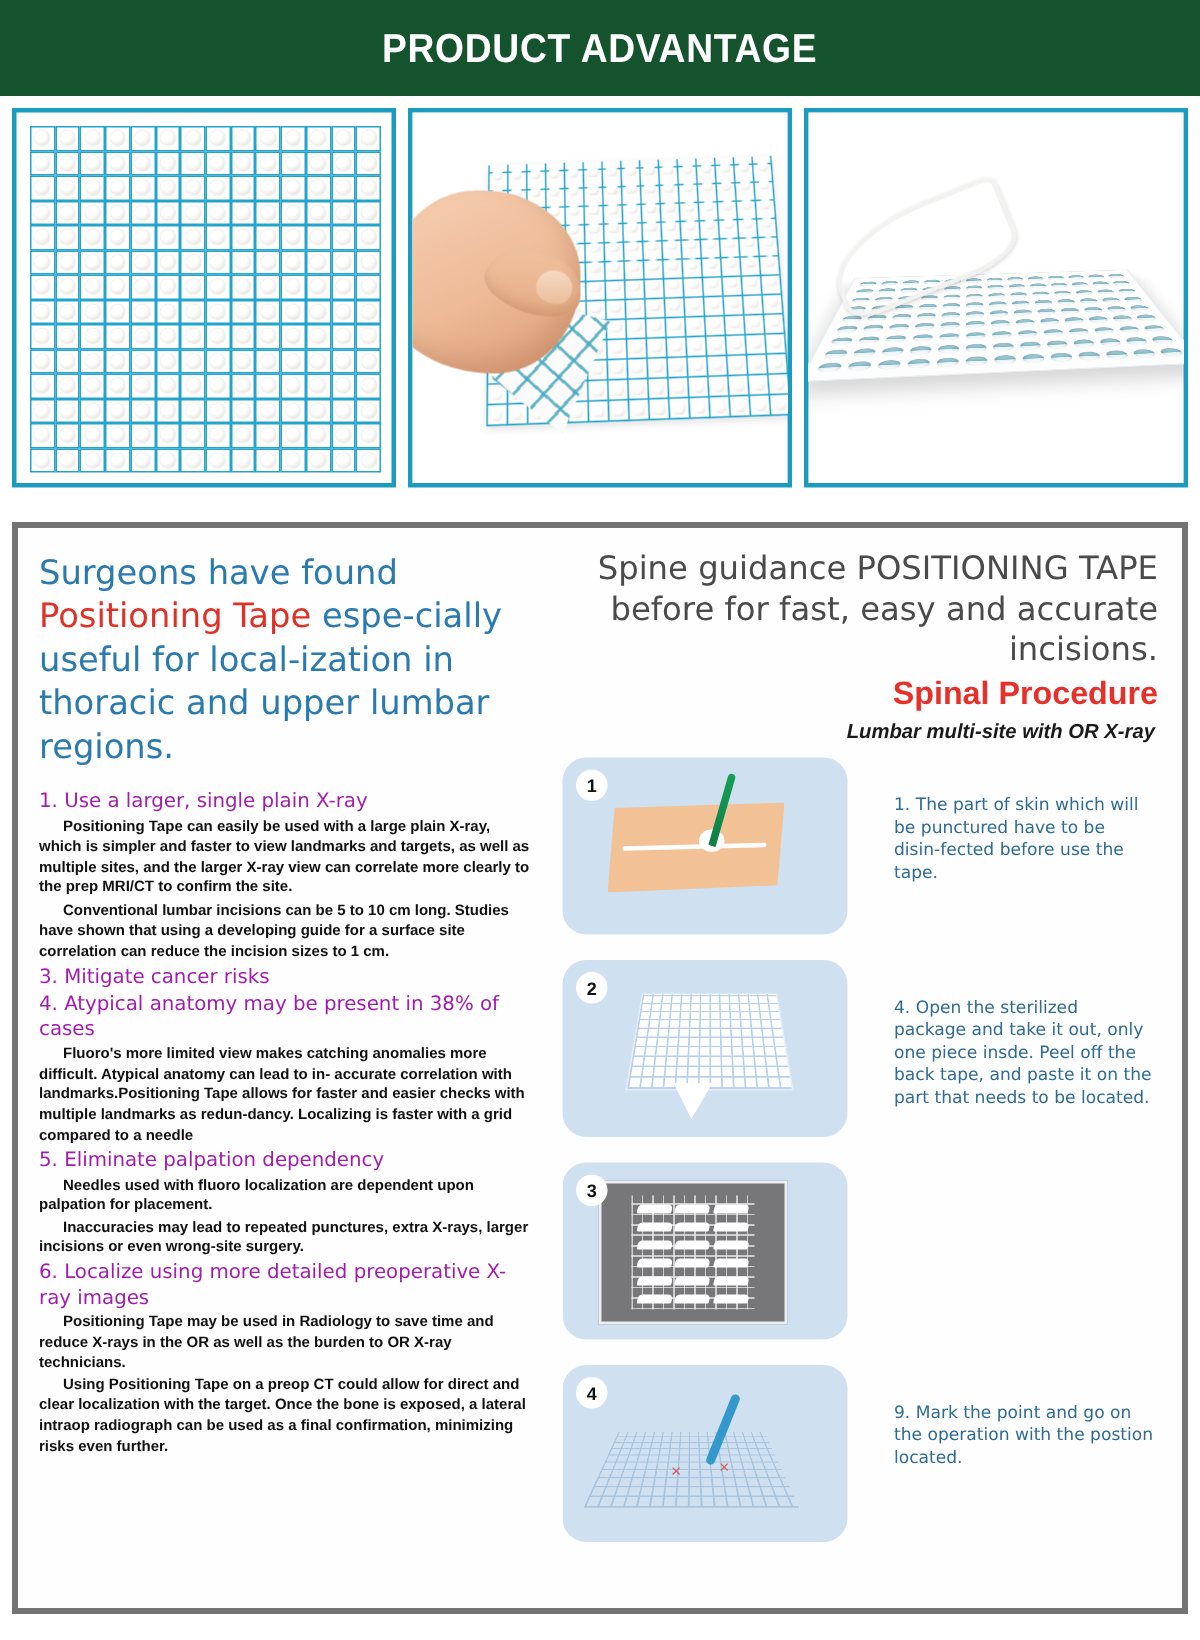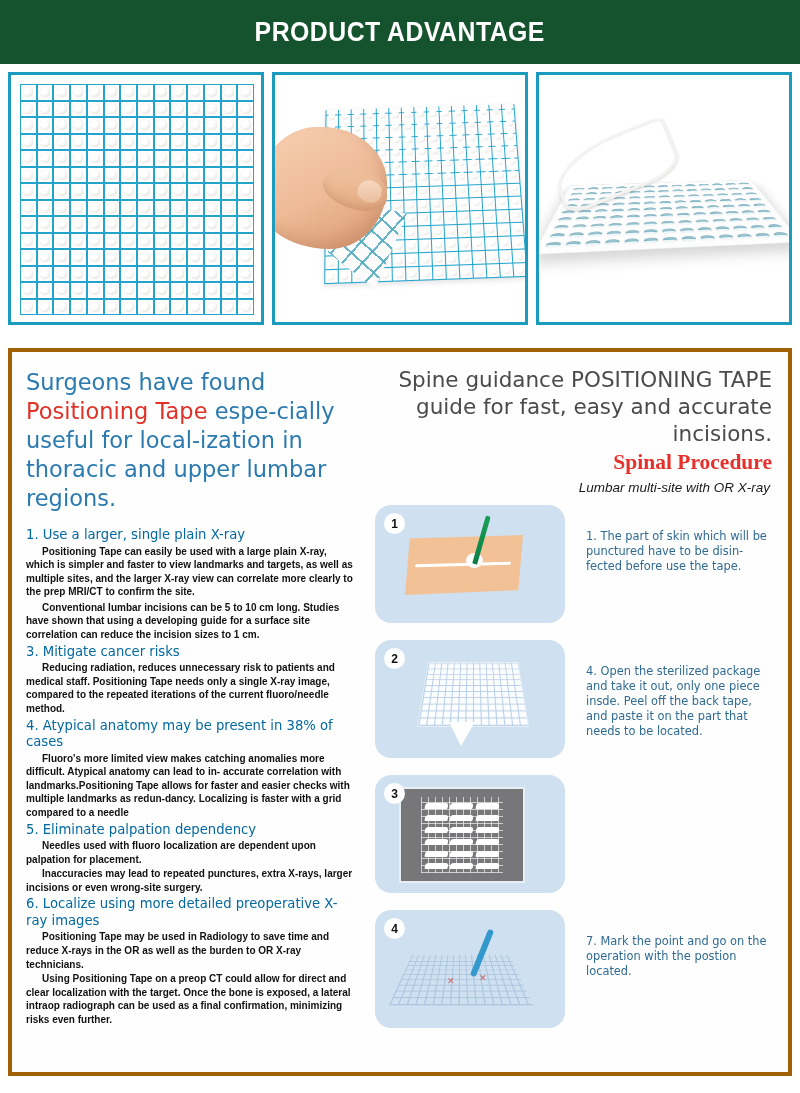--- a/index.html
+++ b/index.html
@@ -186,21 +186,21 @@
     box-shadow: 0 1px 3px rgba(0,0,0,0.18);
   }
 
   
   .main-panel {
     position: absolute;
     left: 8px;
     top: 348px;
     width: 784px;
     height: 728px;
-    border: 4px solid #a16207;
+    border: 4px solid #737373;
     box-sizing: border-box;
     background: #fefefe;
     display: flex;
   }
   .col-left {
     width: 355px;
     padding: 16px 10px 8px 14px;
     box-sizing: border-box;
   }
   .col-right {
@@ -216,21 +216,21 @@
     color: #2a7ab0;
     font-weight: normal;
     margin-bottom: 14px;
     font-family: "DejaVu Sans", sans-serif;
   }
   .headline-left .hl-red { color: #e03127; }
 
   
   .adv-item { margin-bottom: 2px; }
   .adv-head {
-    color: #0369a1;
+    color: #a21caf;
     font-size: 13.2px;
     line-height: 16.5px;
     font-weight: normal;
     font-family: "DejaVu Sans", sans-serif;
   }
   .adv-body {
     color: #111111;
     font-size: 10px;
     line-height: 13.6px;
     font-weight: bold;
@@ -247,30 +247,30 @@
     color: #4a4a4a;
     font-family: "DejaVu Sans", sans-serif;
     padding-right: 4px;
   }
   .headline-right-red {
     text-align: right;
     font-size: 21.5px;
     line-height: 30px;
     color: #e8302a;
     font-weight: bold;
-    font-family: Liberation Serif, serif;
+    font-family: Liberation Sans, sans-serif;
     padding-right: 4px;
   }
   .headline-right-sub {
     text-align: right;
     font-size: 13.5px;
     line-height: 22px;
     color: #1a1a1a;
     font-style: italic;
-    font-weight: normal;
+    font-weight: bold;
     padding-right: 6px;
     margin-bottom: 6px;
     font-family: "Liberation Sans", sans-serif;
   }
 
   
   .step-row {
     display: flex;
     align-items: flex-start;
     height: 135px;
@@ -296,21 +296,21 @@
     display: flex;
     align-items: center;
     justify-content: center;
     z-index: 3;
     font-family: "Liberation Sans", sans-serif;
   }
   .step-caption {
     color: #2f6b92;
     font-size: 11.4px;
     line-height: 15px;
-    padding: 24px 6px 0 21px;
+    padding: 24px 6px 0 31px;
     font-family: "DejaVu Sans", sans-serif;
   }
 
   
   .skin-patch {
     position: absolute;
     left: 30px; top: 30px;
     width: 118px; height: 60px;
     background: #f3c196;
     clip-path: polygon(4% 6%, 100% 0%, 96% 92%, 0% 100%);
@@ -1365,41 +1365,40 @@
     <div id="advList">
         <div class="adv-item">
           <div class="adv-head">1. Use a larger, single plain X-ray</div>
           <div class="adv-body">Positioning Tape can easily be used with a large plain X-ray, which is simpler and faster to view landmarks and targets, as well as multiple sites, and the larger X-ray view can correlate more clearly to the prep MRI/CT to confirm the site.</div>
         </div>
         <div class="adv-item">
           <div class="adv-body">Conventional lumbar incisions can be 5 to 10 cm long. Studies have shown that using a developing guide for a surface site correlation can reduce the incision sizes to 1 cm.</div>
         </div>
         <div class="adv-item">
           <div class="adv-head">3. Mitigate cancer risks</div>
-          <div class="adv-body">Reducing radiation, reduces unnecessary risk to patients and medical staff. Positioning Tape needs only a single X-ray image, compared to the repeated iterations of the current fluoro/needle method.</div>
         </div>
         <div class="adv-item">
           <div class="adv-head">4. Atypical anatomy may be present in 38% of cases</div>
           <div class="adv-body">Fluoro's more limited view makes catching anomalies more difficult. Atypical anatomy can lead to in- accurate correlation with landmarks.Positioning Tape allows for faster and easier checks with multiple landmarks as redun-dancy. Localizing is faster with a grid compared to a needle</div>
         </div>
         <div class="adv-item">
           <div class="adv-head">5. Eliminate palpation dependency</div>
           <div class="adv-body">Needles used with fluoro localization are dependent upon palpation for placement.</div>
           <div class="adv-body">Inaccuracies may lead to repeated punctures, extra X-rays, larger incisions or even wrong-site surgery.</div>
         </div>
         <div class="adv-item">
           <div class="adv-head">6. Localize using more detailed preoperative X-ray images</div>
           <div class="adv-body">Positioning Tape may be used in Radiology to save time and reduce X-rays in the OR as well as the burden to OR X-ray technicians.</div>
           <div class="adv-body">Using Positioning Tape on a preop CT could allow for direct and clear localization with the target. Once the bone is exposed, a lateral intraop radiograph can be used as a final confirmation, minimizing risks even further.</div>
         </div>
       </div>
   </div>
 
   <div class="col-right">
-    <div class="headline-right">Spine guidance POSITIONING TAPE guide for fast, easy and accurate incisions.</div>
+    <div class="headline-right">Spine guidance POSITIONING TAPE before for fast, easy and accurate incisions.</div>
     <div class="headline-right-red">Spinal Procedure</div>
     <div class="headline-right-sub">Lumbar multi-site with OR X-ray</div>
     <div id="stepList">
         <div class="step-row">
           <div class="step-panel">
             <div class="skin-patch"></div>
       <div class="skin-line"></div>
       <div class="cotton-ball"></div>
       <div class="needle-green"></div>
             <div class="step-badge">1</div>
@@ -1443,18 +1442,18 @@
           </div>
         </div>
         <div class="step-row">
           <div class="step-panel">
             <div class="grid4"></div>
       <div class="mark-x" style="left:72px;top:66px">✕</div>
       <div class="mark-x" style="left:104px;top:63px">✕</div>
       <div class="needle-blue"></div>
             <div class="step-badge">4</div>
           </div>
-          <div class="step-caption">7. Mark the point and go on the operation with the postion located.</div>
+          <div class="step-caption">9. Mark the point and go on the operation with the postion located.</div>
         </div>
       </div>
   </div>
 
 </div>
 
 </body></html>

